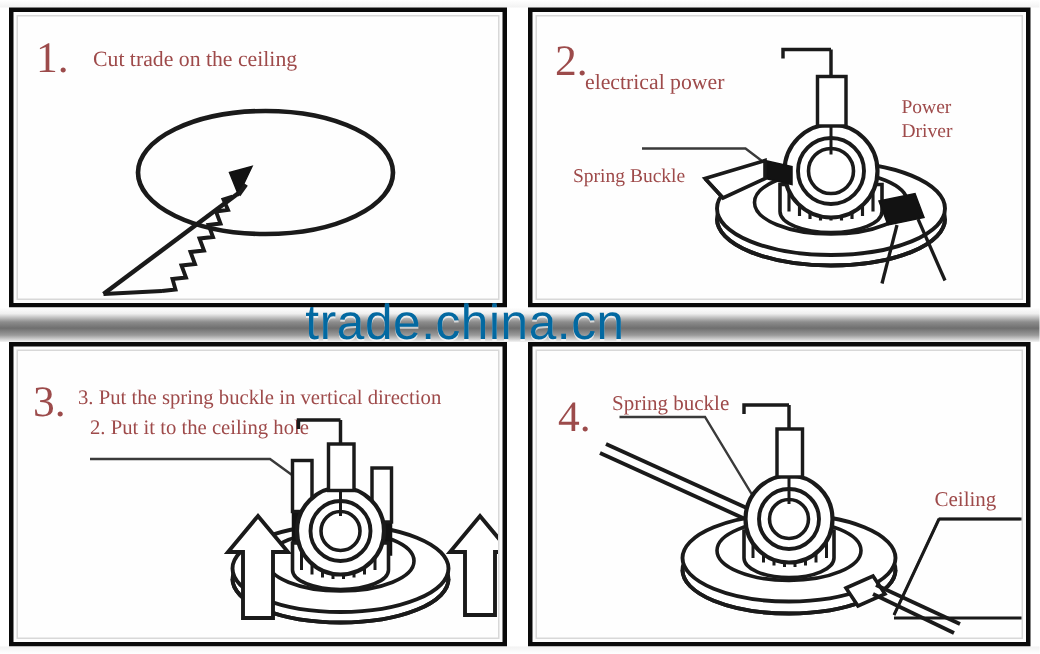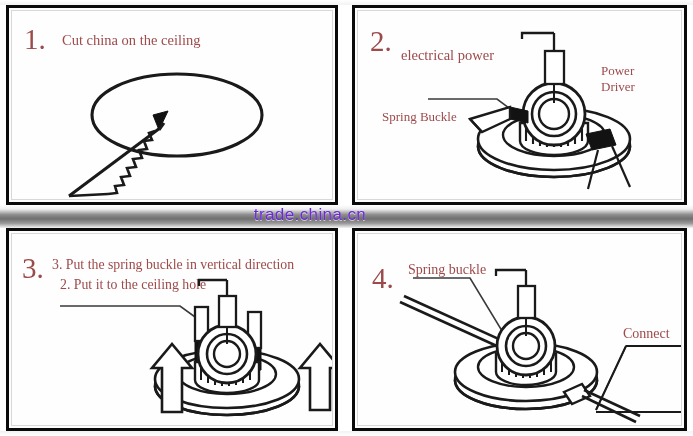--- a/index.html
+++ b/index.html
@@ -21,22 +21,22 @@
   .band{position:absolute;left:0;width:693px;pointer-events:none;}
   #band-mid{top:205px;height:23px;
     background:linear-gradient(180deg,#ffffff 0%,#efefef 18%,#8d8d8d 42%,
                #6f6f6f 60%,#9a9a9a 80%,#f4f4f4 100%);}
   #band-top{top:0;height:5px;background:linear-gradient(180deg,#ffffff,#f2f2f2);}
   #band-bot{top:431px;height:5px;background:linear-gradient(180deg,#f2f2f2,#ffffff);}
 
   
   #watermark{position:absolute;left:0;top:198px;width:620px;height:34px;
     display:flex;align-items:center;justify-content:center;
-    font-family:"Liberation Sans",sans-serif;font-size:17px;letter-spacing:.4px;
-    color:#6d28d9;text-shadow:0 1px 0 rgba(255,255,255,.65);
+    font-family:"Liberation Sans",sans-serif;font-size:33px;letter-spacing:.4px;
+    color:#0369a1;text-shadow:0 1px 0 rgba(255,255,255,.65);
     pointer-events:none;z-index:5;}
 
   
   .stepnum{position:absolute;color:#9c4b4b;font-size:29px;line-height:1;
            font-family:"Liberation Serif",serif;}
   .caption{position:absolute;color:#9e4a4a;font-size:14.5px;line-height:18px;
            font-family:"Liberation Serif",serif;white-space:nowrap;}
   .lbl{position:absolute;color:#9e4a4a;font-size:13px;line-height:16px;
        font-family:"Liberation Serif",serif;white-space:nowrap;}
 
@@ -50,21 +50,21 @@
 </head>
 <body>
 
 <div id="sheet">
 
   <div class="band" id="band-top"></div>
 
   <div class="panel" id="p1">
     <div class="inner">
       <div class="stepnum" style="left:12px;top:14px;">1.</div>
-      <div class="caption" style="left:50px;top:20px;">Cut china on the ceiling</div>
+      <div class="caption" style="left:50px;top:20px;">Cut trade on the ceiling</div>
 
       <svg width="332" height="200" viewBox="0 0 332 200">
         <defs>
           <linearGradient id="sh1" x1="0" y1="0" x2="0" y2="1">
             <stop offset="0%" stop-color="#bdbdbd" stop-opacity=".55"></stop>
             <stop offset="100%" stop-color="#ffffff" stop-opacity="0"></stop>
           </linearGradient>
         </defs>
 
         <ellipse class="ln" cx="165" cy="104" rx="85" ry="41" stroke-width="3.1"></ellipse>
@@ -78,21 +78,21 @@
                  L112,174 L103,175 L105,182 L96,183"></path>
         <path class="ln" d="M57,185 L96,183" stroke-width="2.6"></path>
         <ellipse class="floor" cx="150" cy="190" rx="58" ry="6" fill="url(#sh1)"></ellipse>
       </svg>
     </div>
   </div>
 
   <div class="panel" id="p2">
     <div class="inner">
       <div class="stepnum" style="left:12px;top:16px;">2.</div>
-      <div class="caption" style="left:43px;top:35px;">electrical power</div>
+      <div class="caption" style="left:32px;top:35px;">electrical power</div>
 
       <div class="lbl" style="left:243px;top:52px;">Power</div>
       <div class="lbl" style="left:243px;top:68px;">Driver</div>
 
       <div class="lbl" style="left:24px;top:98px;">Spring Buckle</div>
 
       <svg width="335" height="200" viewBox="0 0 335 200">
         <defs>
           <linearGradient id="sh2" x1="0" y1="0" x2="0" y2="1">
             <stop offset="0%" stop-color="#b5b5b5" stop-opacity=".5"></stop>
@@ -198,21 +198,21 @@
         <path class="wht" d="M150,178 L150,134 L140,134 L160,110 L180,134 L170,134 L170,178 Z" stroke-width="2.6"></path>
         <path class="wht" d="M298,176 L298,134 L288,134 L308,110 L328,134 L318,134 L318,176 Z" stroke-width="2.6"></path>
       </svg>
     </div>
   </div>
 
   <div class="panel" id="p4">
     <div class="inner">
       <div class="stepnum" style="left:14px;top:30px;">4.</div>
       <div class="lbl" style="left:50px;top:28px;font-size:14px;">Spring buckle</div>
-      <div class="lbl" style="left:265px;top:92px;font-size:14px;">Connect</div>
+      <div class="lbl" style="left:265px;top:92px;font-size:14px;">Ceiling</div>
 
       <svg width="335" height="203" viewBox="0 0 335 203">
         <defs>
           <linearGradient id="sh4" x1="0" y1="0" x2="0" y2="1">
             <stop offset="0%" stop-color="#b5b5b5" stop-opacity=".45"></stop>
             <stop offset="100%" stop-color="#ffffff" stop-opacity="0"></stop>
           </linearGradient>
         </defs>
         <ellipse class="floor" cx="168" cy="182" rx="66" ry="7" fill="url(#sh4)"></ellipse>
 

